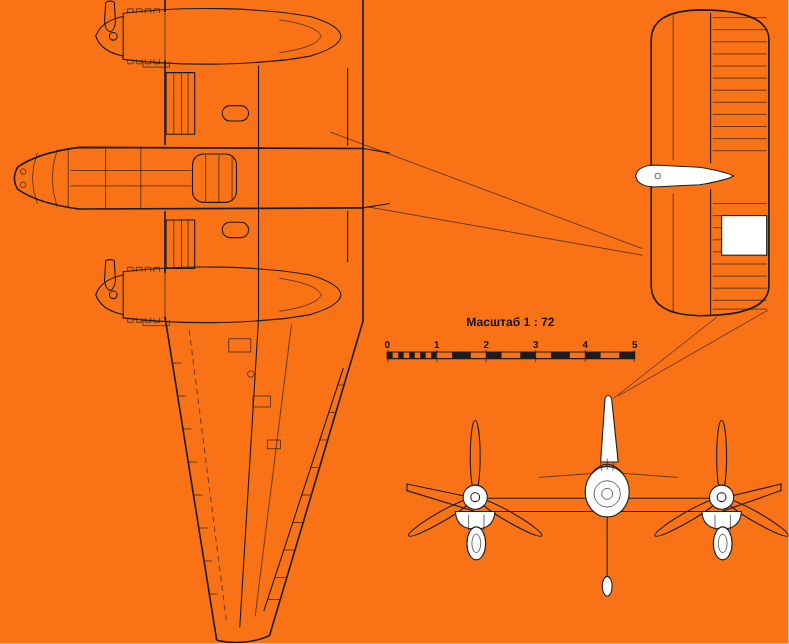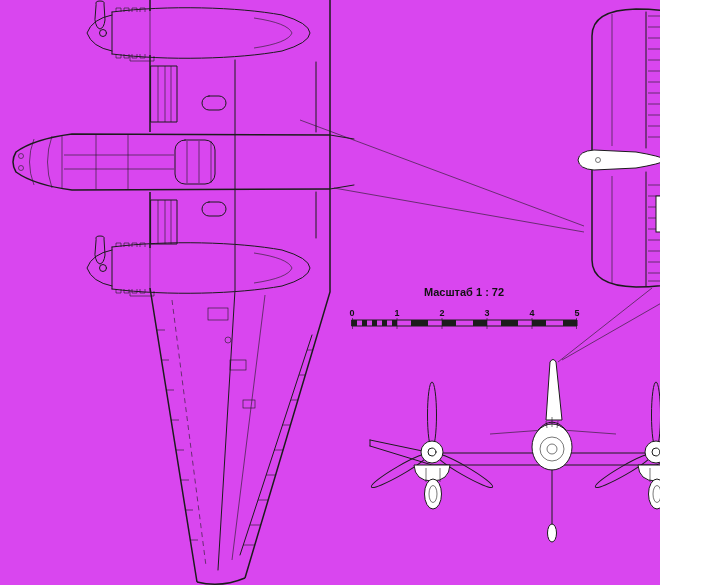--- a/index.html
+++ b/index.html
@@ -1,16 +1,16 @@
 <!DOCTYPE html>
 <html><head>
 <meta charset="utf-8">
 <style>
   html,body { margin:0; padding:0; background:#fff; }
-  .stage { position:relative; width:660px; height:585px; background:#d946ef; overflow:hidden; }
+  .stage { position:relative; width:717px; height:585px; background:#f97316; overflow:hidden; }
   svg { display:block; }
   .ln    { stroke:#1c1c1c; fill:none; stroke-width:1; stroke-linecap:round; stroke-linejoin:round; }
   .thin  { stroke:#1c1c1c; fill:none; stroke-width:.6; }
   .thick { stroke:#1c1c1c; fill:none; stroke-width:1.5; }
   .fillw { stroke:#1c1c1c; fill:#ffffff; stroke-width:1; }
   .dash  { stroke-dasharray:5 4; }
   .ruler { stroke:#1c1c1c; fill:none; stroke-width:6;
            stroke-dasharray:5 5 5 5 5 5 5 5 5 14 17 14 14 17 14 14 17 14 14 17 14; }
   text { font-family:"Liberation Sans","DejaVu Sans",sans-serif; fill:#111; }
   .scale-title { font-size:11px; font-weight:bold; text-anchor:middle; }

